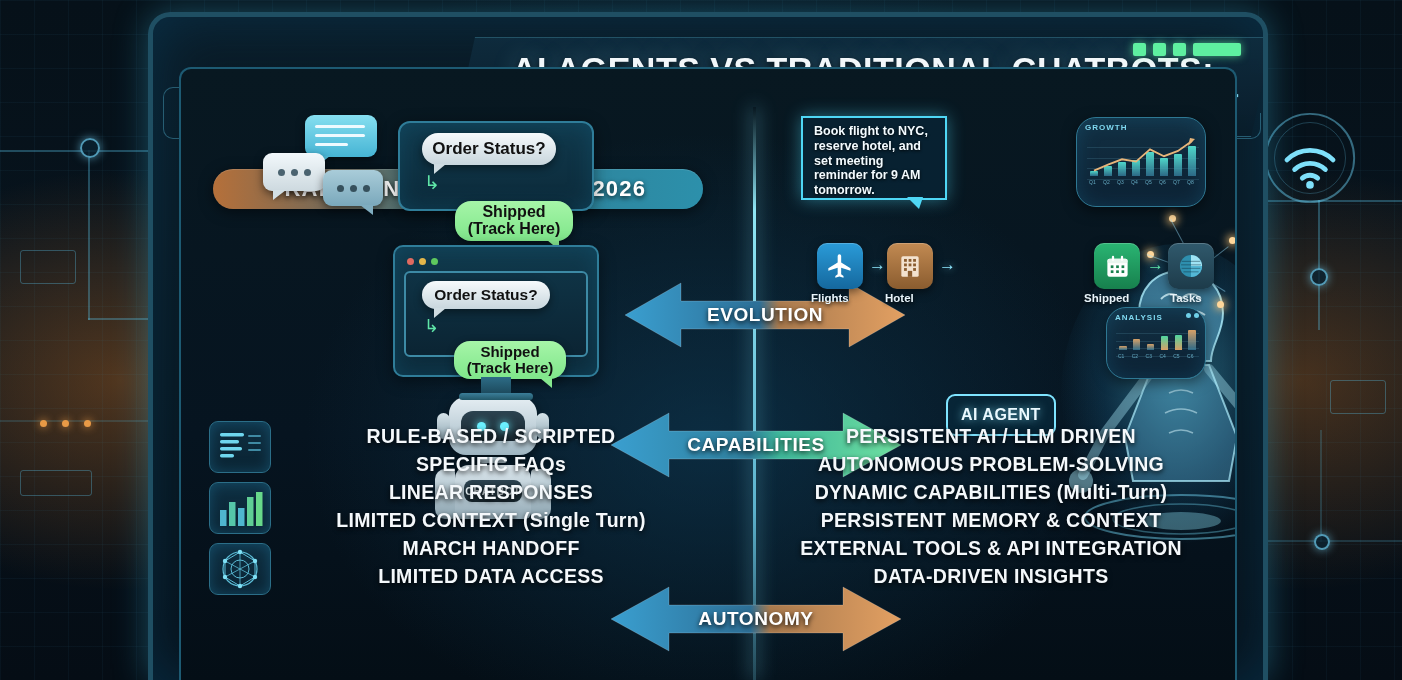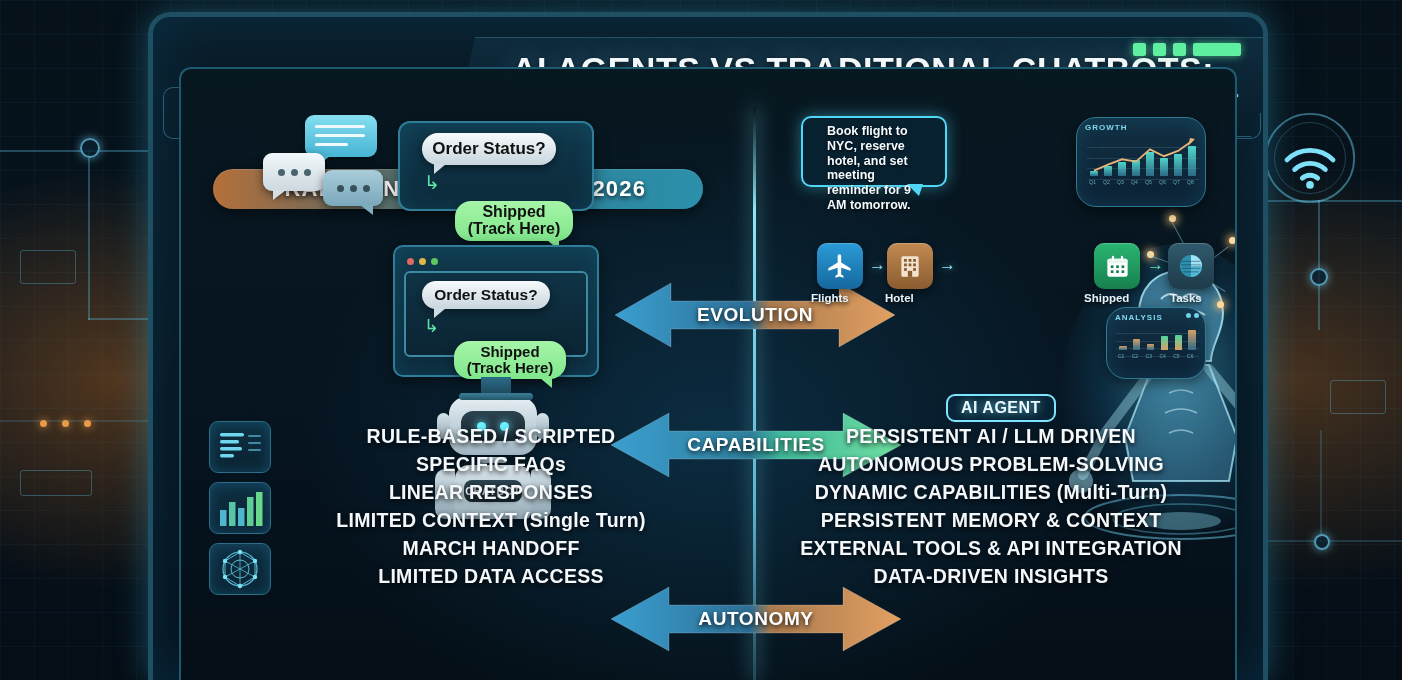--- a/index.html
+++ b/index.html
@@ -170,21 +170,21 @@
     display:flex; align-items:center; justify-content:center;
     box-shadow:0 3px 10px rgba(0,0,0,.5), inset 0 1px 0 rgba(255,255,255,.2);
   }
   .tool-label {
     position:absolute; color:#e8f4fa; font-size:11.5px; font-weight:bold;
     text-shadow:0 2px 4px rgba(0,0,0,.9); white-space:nowrap;
   }
   .tool-arrow { position:absolute; color:#8fe8ff; font-size:17px; text-shadow:0 0 7px rgba(120,230,255,.8); }
 
   #agent-badge {
-    position:absolute; left:941px; top:373px; padding:3px 13px;
+    position:absolute; left:941px; top:373px; padding:10px 13px;
     border:2px solid #7fe4ff; border-radius:9px; background:rgba(8,40,58,.78);
     color:#eaf9ff; font-weight:bold; font-size:16px; letter-spacing:.5px;
     text-shadow:0 0 10px rgba(130,230,255,.8);
   }
 
   
   .chart-card {
     position:absolute; border-radius:20px; overflow:hidden;
     background:linear-gradient(180deg,#123043,#0c2133);
     border:1px solid #2e7893; box-shadow:0 4px 14px rgba(0,0,0,.5), inset 0 0 20px rgba(25,95,130,.4);
@@ -397,21 +397,21 @@
 
     <div class="feat" id="left-features" style="left:100px;top:356px;width:420px;">
         <div>RULE-BASED / SCRIPTED</div>
         <div>SPECIFIC FAQs</div>
         <div>LINEAR RESPONSES</div>
         <div>LIMITED CONTEXT (Single Turn)</div>
         <div>MARCH HANDOFF</div>
         <div>LIMITED DATA ACCESS</div>
       </div>
 
-    <div class="dbl-arrow" id="arrow-0" style="left:434px;top:208px;width:280px;height:76px;">
+    <div class="dbl-arrow" id="arrow-0" style="left:444px;top:208px;width:280px;height:76px;">
       <svg viewBox="0 0 280 76" preserveAspectRatio="none">
         <defs>
             <linearGradient id="ag0" x1="0" y1="0" x2="1" y2="0">
           <stop offset="0%" stop-color="#3a9fd0"></stop>
               <stop offset="48%" stop-color="#2d6f96"></stop>
           <stop offset="55%" stop-color="#a97a4e"></stop>
               <stop offset="100%" stop-color="#e3a062"></stop>
         </linearGradient>
           </defs>
         <path d="M0 38 L56 6 L56 24 L224 24 L224 6 L280 38 L224 70 L224 52 L56 52 L56 70 Z" fill="url(#ag0)" stroke="rgba(255,255,255,.18)" stroke-width="1"></path>
@@ -469,22 +469,22 @@
     <div class="hex-node" style="left:1012px;top:200px;"></div>
     <div class="hex-node" style="left:1048px;top:168px;"></div>
     <div class="hex-node" style="left:1036px;top:232px;"></div>
     <div class="hex-node" style="left:988px;top:146px;"></div>
     <div class="net-line" style="left:966px;top:185px;width:48px;transform:rotate(20deg);"></div>
     <div class="net-line" style="left:1014px;top:203px;width:42px;transform:rotate(-38deg);"></div>
     <div class="net-line" style="left:1014px;top:203px;width:36px;transform:rotate(32deg);"></div>
     <div class="net-line" style="left:990px;top:150px;width:40px;transform:rotate(62deg);"></div>
 
     <div class="abs" style="left:219px;top:47px;width:0;height:0;"></div>
-    <div class="abs" id="prompt-bubble" style="left:620px;top:47px;width:146px;height:71px;border:2px solid #4fd7f5;border-radius:10px;
-                background:rgba(9,38,56,.72);box-shadow:0 0 16px rgba(80,215,245,.45);padding:6px 24px;">
+    <div class="abs" id="prompt-bubble" style="left:620px;top:47px;width:146px;height:84px;border:2px solid #4fd7f5;border-radius:0;
+                background:rgba(9,38,56,.72);box-shadow:0 0 16px rgba(80,215,245,.45);padding:6px 11px;">
       <div style="color:#f3fbff;font-size:12.5px;font-weight:bold;line-height:1.18;text-shadow:0 1px 3px rgba(0,0,0,.9);">Book flight to NYC, reserve hotel, and set meeting reminder for 9 AM tomorrow.</div>
       <div style="position:absolute;right:22px;bottom:-11px;width:0;height:0;border-left:12px solid transparent;border-right:4px solid transparent;border-top:12px solid #4fd7f5;"></div>
     </div>
 
     <div class="tool" style="left:636px;top:174px;background:linear-gradient(180deg,#2a9bd8,#15689e);">
       <svg width="28" height="28" viewBox="0 0 24 24">
           <path d="M21 16v-2l-8-5V3.5a1.5 1.5 0 0 0-3 0V9l-8 5v2l8-2.5V19l-2 1.5V22l3.5-1 3.5 1v-1.5L13 19v-5.5z" fill="#fff"></path>
         </svg>
     </div>
     <div class="tool-label" style="left:630px;top:223px;">Flights</div>

